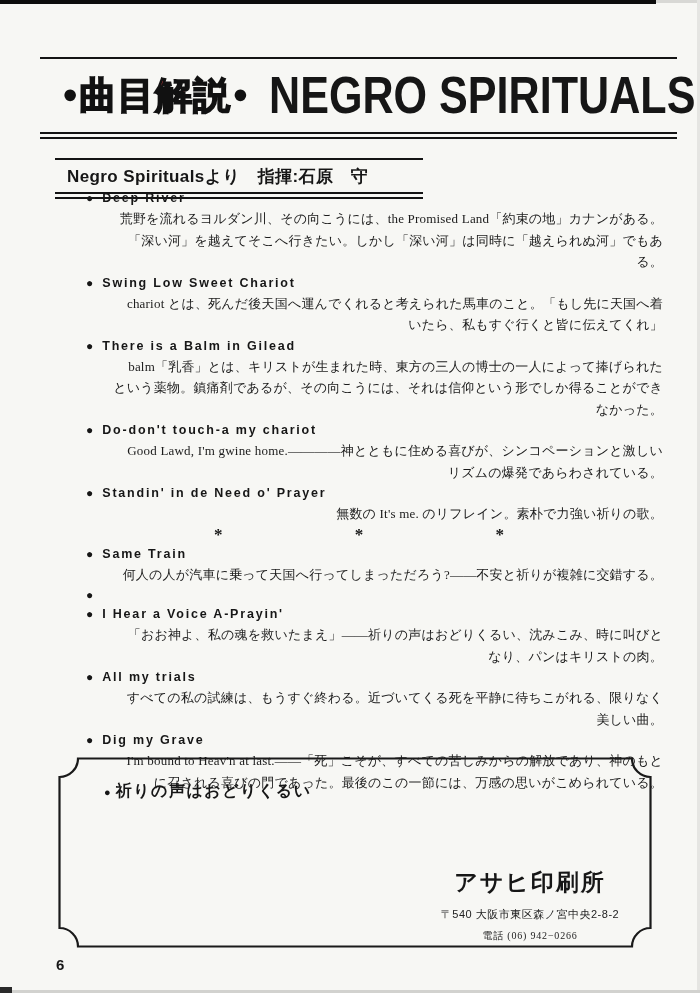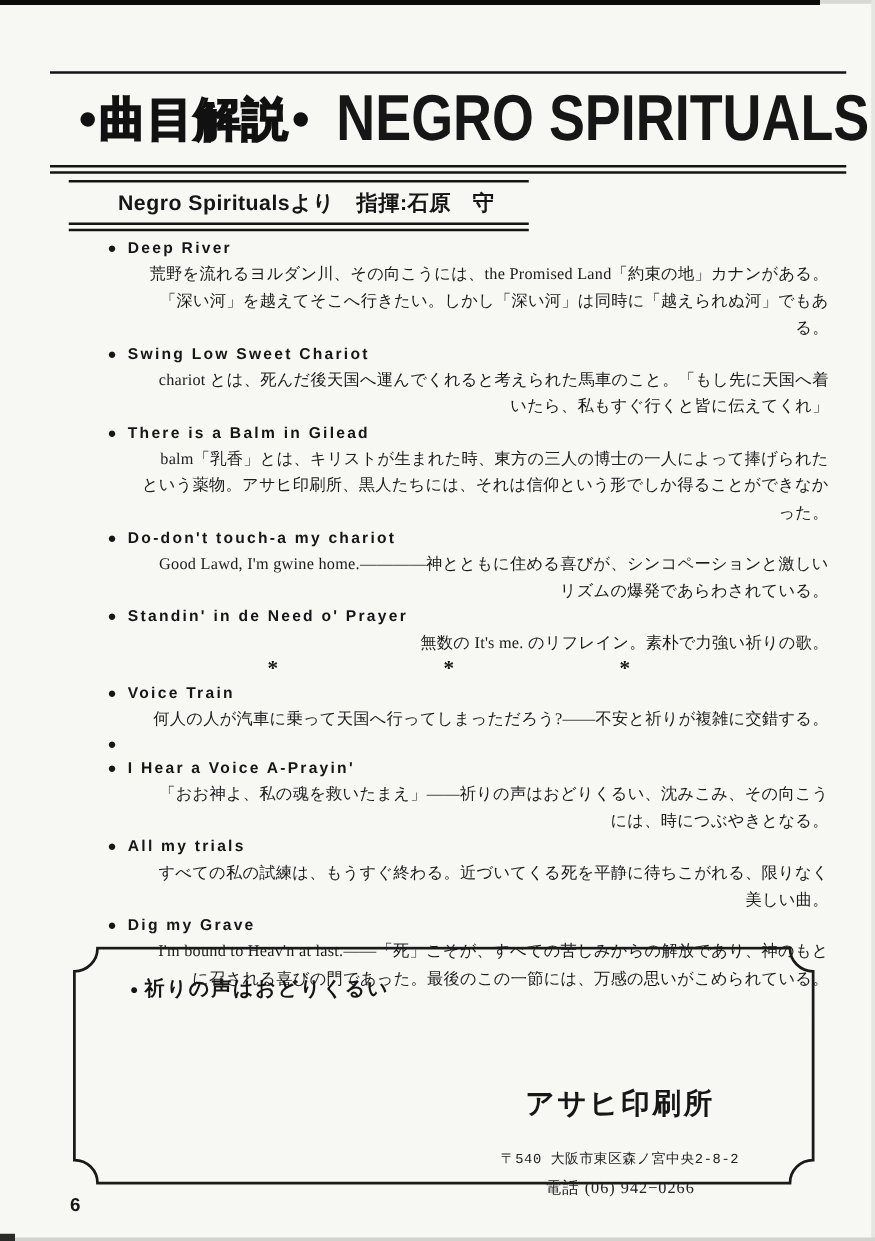--- a/index.html
+++ b/index.html
@@ -27,24 +27,24 @@
     font-size:37px;font-weight:800;letter-spacing:1px;line-height:1;
     color:#ef4444;-webkit-text-stroke:1.6px #111;text-stroke:1.6px #111;
   }
   .header-title{
     font-size:49px;font-weight:800;line-height:1;margin-left:20px;white-space:nowrap;
     transform:scaleX(0.88) scaleY(1.06);transform-origin:left center;letter-spacing:0px;
   }
 
   
   .subtitle-box{
-    position:absolute;left:55px;top:144px;width:368px;
+    position:absolute;left:55px;top:158px;width:368px;
     border-top:2px solid #141414;border-bottom:7px double #141414;
     padding:5px 0 4px 12px;box-sizing:border-box;
-    font-size:17px;font-weight:700;letter-spacing:0.4px;white-space:nowrap;text-align:center;
+    font-size:17px;font-weight:700;letter-spacing:0.4px;white-space:nowrap;
   }
 
   
   .songs{position:absolute;left:62px;top:188px;width:601px;}
   .song-title{
     display:flex;align-items:baseline;gap:9px;
     margin:2px 0 1px 24px;height:17px;line-height:17px;
     font-weight:700;font-size:12.5px;letter-spacing:1.8px;white-space:nowrap;
   }
   .song-title .bullet{font-size:12px;letter-spacing:0;}
@@ -60,29 +60,29 @@
   }
 
   
   .ad-box{position:absolute;left:58px;top:757px;width:594px;height:191px;}
   .ad-border{position:absolute;left:0;top:0;}
   .ad-lead{
     position:absolute;left:46px;top:24px;display:flex;align-items:center;gap:5px;
     font-size:16px;font-weight:700;letter-spacing:1.5px;white-space:nowrap;
   }
   .ad-lead .bullet{font-size:11px;letter-spacing:0;}
-  .ad-company-block{position:absolute;left:320px;top:110px;width:236px;text-align:center;}
+  .ad-company-block{position:absolute;left:354px;top:110px;width:236px;text-align:center;}
   .ad-company{font-size:23px;font-weight:700;letter-spacing:2px;white-space:nowrap;}
   .ad-address{
-    margin-top:21px;font-family:Liberation Mono, monospace;
+    margin-top:9px;font-family:Liberation Sans, sans-serif;
     font-size:11px;letter-spacing:0.5px;color:#222;white-space:nowrap;
   }
   .ad-phone{
     margin-top:7px;font-family:"Liberation Serif","DejaVu Serif",serif;
-    font-size:13px;letter-spacing:0.8px;color:#222;white-space:nowrap;
+    font-size:10px;letter-spacing:0.8px;color:#222;white-space:nowrap;
   }
 
   .page-number{position:absolute;left:56px;top:956px;font-size:15px;font-weight:800;}
 </style>
 </head>
 <body>
 
 <div class="top-strip"></div>
 <div class="top-strip-right"></div>
 <div class="right-edge"></div>
@@ -118,21 +118,21 @@
       <span>Swing Low Sweet Chariot</span>
     </div>
     <div class="song-desc">chariot とは、死んだ後天国へ運んでくれると考えられた馬車のこと。「もし先に天国へ着いたら、私もすぐ行くと皆に伝えてくれ」</div>
   </div>
 
   <div class="song">
     <div class="song-title">
       <span class="bullet">●</span>
       <span>There is a Balm in Gilead</span>
     </div>
-    <div class="song-desc">balm「乳香」とは、キリストが生まれた時、東方の三人の博士の一人によって捧げられたという薬物。アサヒ印刷所、黒人たちには、それは信仰という形でしか得ることができなかった。</div>
+    <div class="song-desc">balm「乳香」とは、キリストが生まれた時、東方の三人の博士の一人によって捧げられたという薬物。鎮痛剤であるが、その向こうには、それは信仰という形でしか得ることができなかった。</div>
   </div>
 
   <div class="song">
     <div class="song-title">
       <span class="bullet">●</span>
       <span>Do-don't touch-a my chariot</span>
     </div>
     <div class="song-desc">Good Lawd, I'm gwine home.————神とともに住める喜びが、シンコペーションと激しいリズムの爆発であらわされている。</div>
   </div>
 
@@ -146,37 +146,37 @@
 
   <div class="sep-row">
     <span>*</span>
     <span>*</span>
     <span>*</span>
   </div>
 
   <div class="song">
     <div class="song-title">
       <span class="bullet">●</span>
-      <span>Voice Train</span>
+      <span>Same Train</span>
     </div>
     <div class="song-desc">何人の人が汽車に乗って天国へ行ってしまっただろう?——不安と祈りが複雑に交錯する。</div>
   </div>
 
   <div class="song">
     <div class="song-title">
       <span class="bullet">●</span>
     </div>
   </div>
 
   <div class="song">
     <div class="song-title">
       <span class="bullet">●</span>
       <span>I Hear a Voice A-Prayin'</span>
     </div>
-    <div class="song-desc">「おお神よ、私の魂を救いたまえ」——祈りの声はおどりくるい、沈みこみ、その向こうには、時につぶやきとなる。</div>
+    <div class="song-desc">「おお神よ、私の魂を救いたまえ」——祈りの声はおどりくるい、沈みこみ、時に叫びとなり、パンはキリストの肉。</div>
   </div>
 
   <div class="song">
     <div class="song-title">
       <span class="bullet">●</span>
       <span>All my trials</span>
     </div>
     <div class="song-desc">すべての私の試練は、もうすぐ終わる。近づいてくる死を平静に待ちこがれる、限りなく美しい曲。</div>
   </div>
 

